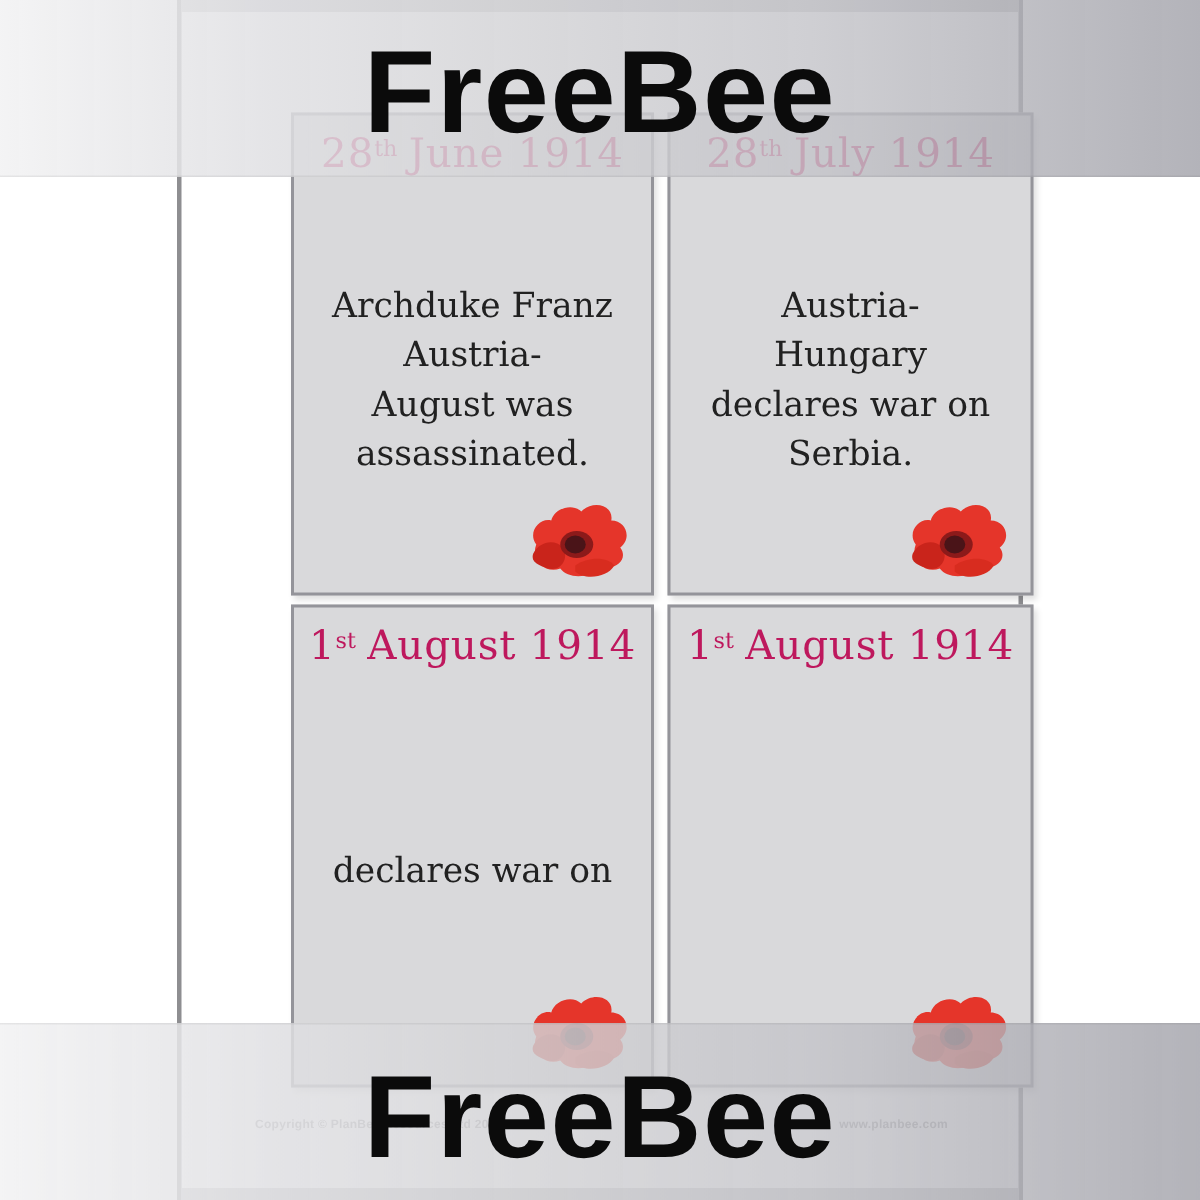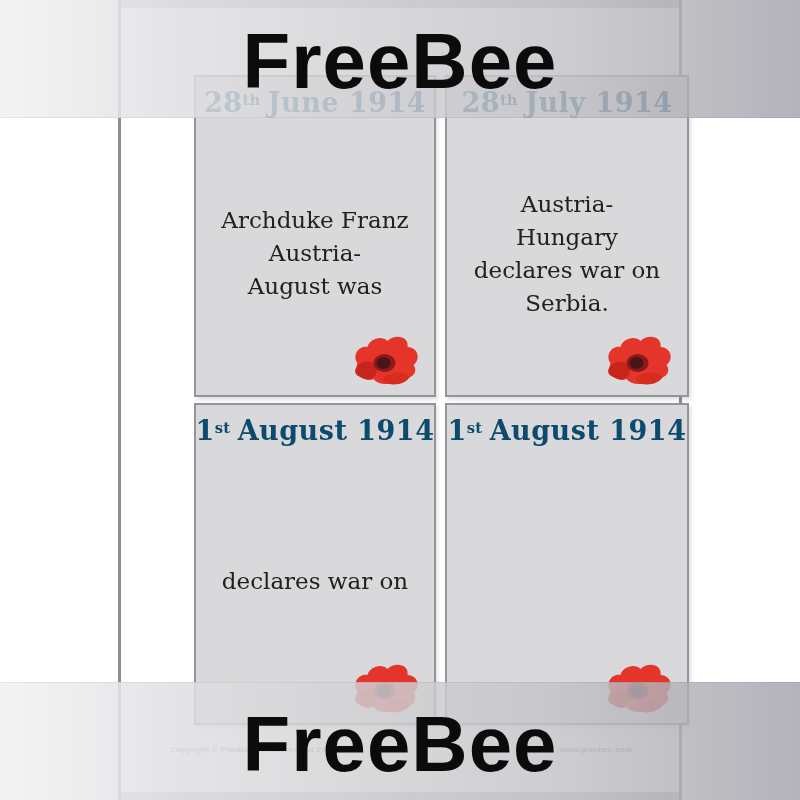--- a/index.html
+++ b/index.html
@@ -31,21 +31,21 @@
   .card{
     position:relative;
     background:#d9d9db;
     border:2px solid #94949a;
     box-sizing:border-box;
     box-shadow:2px 3px 4px rgba(0,0,0,0.12);
     display:flex;flex-direction:column;align-items:center;
     padding:8px 10px 6px 10px;
   }
   .card-date{
-    font-weight:700;font-size:27px;color:#0c4a6e;
+    font-weight:400;font-size:27px;color:#be185d;
     letter-spacing:0.5px;white-space:nowrap;margin-top:2px;
   }
   .card-date .ord{
     font-size:0.55em;position:relative;top:-0.5em;letter-spacing:0;
   }
   .card-date .rest{margin-left:0.28em;}
   .card-bodywrap{
     flex:1;display:flex;align-items:center;justify-content:center;
     width:100%;
   }
@@ -90,20 +90,21 @@
 
   <div class="cards">
 
     <div class="card">
       <div class="card-date"><span>28</span><span class="ord">th</span><span class="rest">June 1914</span></div>
       <div class="card-bodywrap">
           <div class="card-body">
             <div>Archduke Franz</div>
             <div>Austria-</div>
             <div>August was</div>
+            <div>assassinated.</div>
           </div>
         </div>
       <svg class="poppy" viewBox="0 0 72 56">
         <path fill="#e5352a" d="M8,30 C2,22 10,12 18,14 C20,6 32,2 38,8 C46,0 60,4 58,14 C68,14 72,26 64,32 C70,40 60,48 52,44 C46,52 30,54 24,46 C14,50 4,40 8,30 Z"></path>
         <path fill="#c9241b" d="M6,36 C10,28 20,26 26,32 C30,40 24,48 16,46 C10,44 4,42 6,36 Z"></path>
         <path fill="#d82c1f" d="M34,44 C42,38 56,38 60,44 C56,52 40,54 34,48 Z"></path>
         <ellipse cx="35" cy="30" rx="11" ry="9" fill="#8c1a1a"></ellipse>
         <ellipse cx="34" cy="30" rx="7" ry="6" fill="#4a1418"></ellipse>
       </svg>
     </div>

